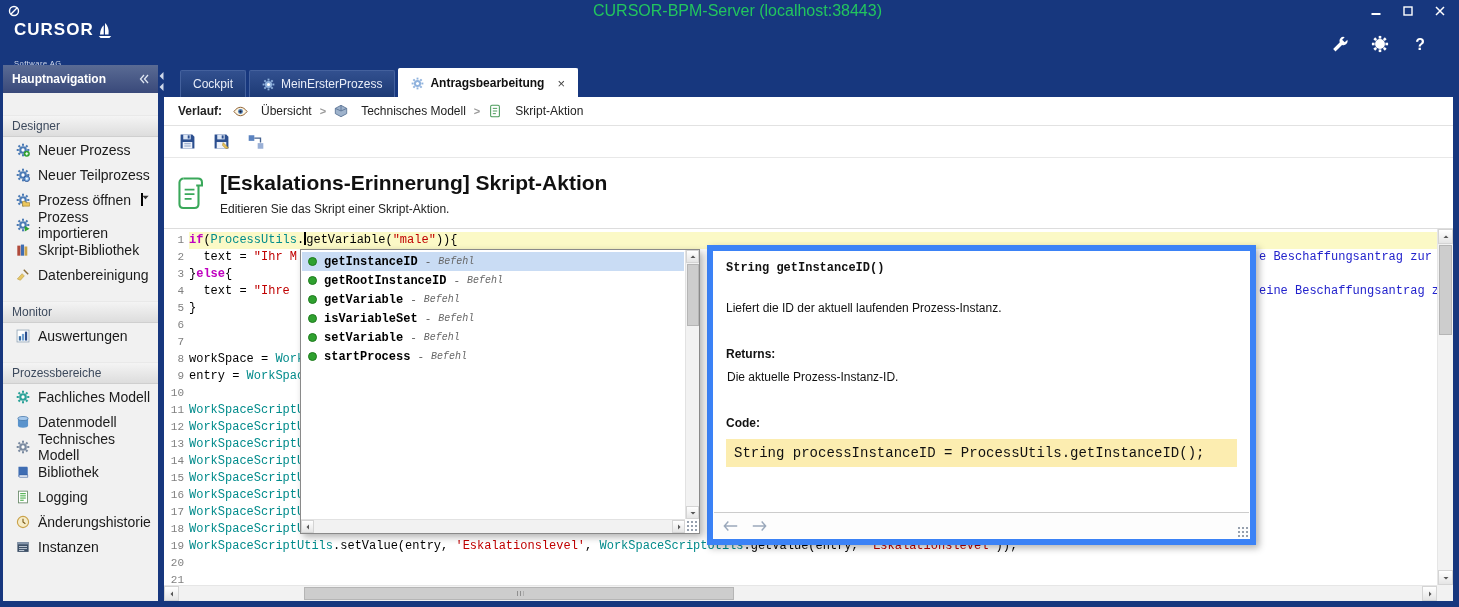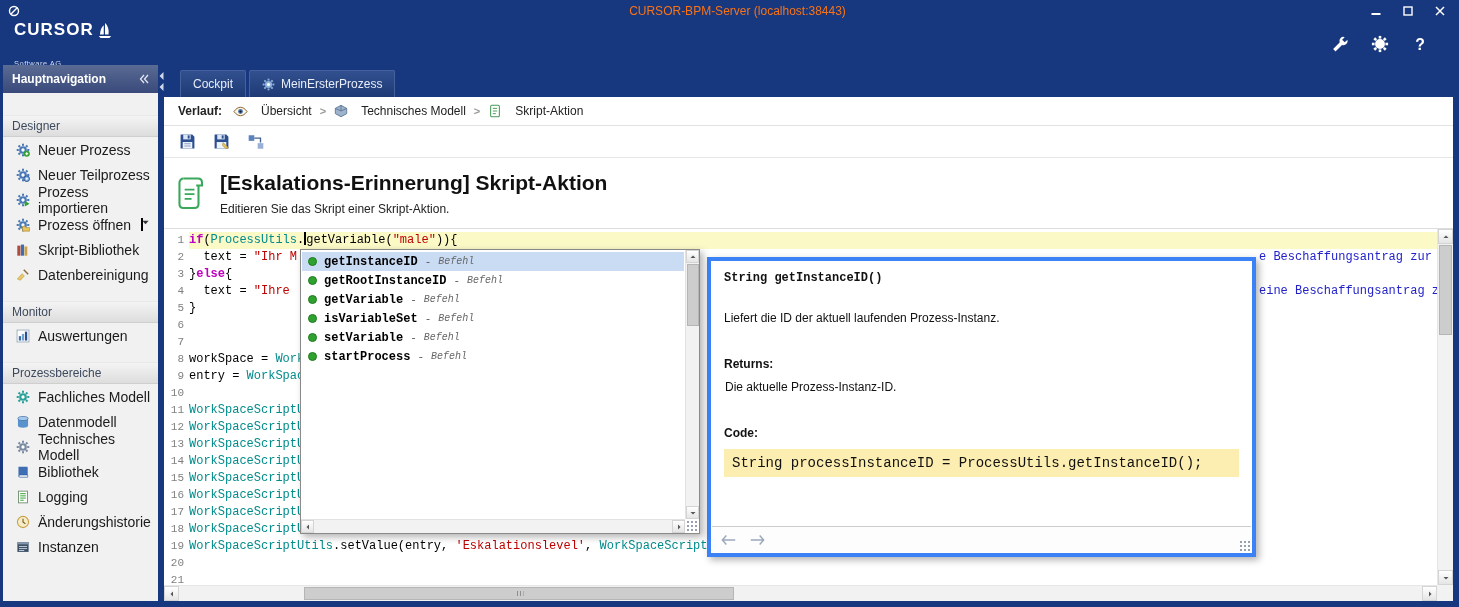--- a/index.html
+++ b/index.html
@@ -9,21 +9,21 @@
   }
   *{margin:0;padding:0;box-sizing:border-box}
   html,body{width:1459px;height:607px;overflow:hidden;background:#fff;
     font-family:"Liberation Sans",sans-serif;}
   .icon{display:inline-flex;align-items:center;justify-content:center;line-height:0}
 
   .window{position:relative;width:1459px;height:607px;background:var(--navy);overflow:hidden}
 
   
   .titlebar{position:absolute;top:0;left:0;right:0;height:22px;display:flex;align-items:center;padding:0 8px;color:#fff}
-  .ttitle{position:absolute;left:16px;right:0;text-align:center;font-size:12px;color:#f97316;pointer-events:none}
+  .ttitle{position:absolute;left:16px;right:0;text-align:center;font-size:16px;color:#22c55e;pointer-events:none}
   .tctrl{margin-left:auto;display:flex;gap:10px;z-index:2;align-items:center}
   .tbtn{width:22px;height:16px;display:flex;align-items:center;justify-content:center;cursor:default}
 
   
   .brandbar{position:absolute;top:22px;left:0;right:0;height:43px;display:flex;align-items:center;padding:0 14px}
   .brand-top{display:flex;align-items:flex-end;gap:3px}
   .brand-name{font-size:17px;font-weight:bold;color:#fff;letter-spacing:1px}
   .brand-sub{font-size:7.5px;color:#d7deee;letter-spacing:.5px;margin-top:19px}
   .toptools{margin-left:auto;display:flex;gap:18px;align-items:center;margin-right:14px}
   .toptool{width:22px;height:22px;display:flex;align-items:center;justify-content:center}
@@ -101,21 +101,21 @@
   .ac-type{font-style:italic;font-size:10px;color:#666}
   .ac-vs{position:absolute;top:0;right:0;bottom:14px;width:14px;background:#F2F2F2;border-left:1px solid #e2e2e2}
   .ac-vs .up{top:0;left:0}.ac-vs .down{bottom:0;left:0}
   .ac-vthumb{position:absolute;left:1px;right:0;top:14px;height:62px;background:#CDCDCD;border:1px solid #B5B5B5}
   .ac-hs{position:absolute;left:0;right:14px;bottom:0;height:14px;background:#F2F2F2;border-top:1px solid #e2e2e2}
   .ac-hs .left{left:0;top:0}.ac-hs .right{right:0;top:0}
   .grip{position:absolute;right:1px;bottom:1px;width:12px;height:12px;
      background-image:radial-gradient(#96a0ae 1px,transparent 1.3px);background-size:4px 4px;z-index:41}
 
   
-  .docpanel{position:absolute;left:543px;top:28px;width:549px;height:300px;background:#fff;border:4px solid #3b82f6;box-shadow:3px 3px 7px rgba(0,0,0,.3);z-index:30;font-family:"Liberation Sans",sans-serif}
+  .docpanel{position:absolute;left:543px;top:16px;width:549px;height:300px;background:#fff;border:6px solid #3b82f6;box-shadow:3px 3px 7px rgba(0,0,0,.3);z-index:30;font-family:"Liberation Sans",sans-serif}
   .doc-body{position:absolute;inset:1px 1px 27px 1px;padding:9px 12px;overflow:hidden;font-size:12px;color:#111}
   .doc-sig{font-family:"Liberation Mono",monospace;font-weight:bold;font-size:12px;margin-bottom:26px}
   .doc-desc{margin-bottom:32px}
   .doc-label{font-weight:bold;margin-bottom:9px}
   .doc-returns{margin-left:1px;margin-bottom:32px}
   .doc-code{background:var(--doc-code-bg);font-family:"Liberation Mono",monospace;font-size:14px;padding:6px 8px;margin-top:0}
   .doc-footer{position:absolute;left:1px;right:1px;bottom:1px;height:26px;border-top:1px solid #ccc;display:flex;align-items:center;gap:12px;padding:0 9px;background:#fdfdfd}
 </style>
 </head>
 <body>
@@ -263,47 +263,47 @@
                     <line x1="8" y1="12.8" x2="8" y2="15.2"></line>
                     <line x1="0.8" y1="8" x2="3.2" y2="8"></line>
                     <line x1="12.8" y1="8" x2="15.2" y2="8"></line>
                     <line x1="2.9" y1="2.9" x2="4.6" y2="4.6"></line>
                     <line x1="11.4" y1="11.4" x2="13.1" y2="13.1"></line>
                     <line x1="13.1" y1="2.9" x2="11.4" y2="4.6"></line>
                     <line x1="2.9" y1="13.1" x2="4.6" y2="11.4"></line>
                   </g>
                   <circle cx="8" cy="8" r="4.4" fill="#4a7ab5"></circle>
                   <circle cx="8" cy="8" r="1.9" fill="#fff"></circle>
-                  <path d="M15.5 12.3l-5.5-3.2v6.4z" fill="#2FA12F"></path>
-                </svg>
-              </span>
-              <span>Prozess importieren</span>
+                  <path d="M7.5 9.5h3l1 1.5h4v4h-8z" fill="#ecc75e" stroke="#a8862a" stroke-width=".7"></path>
+                </svg>
+              </span>
+              <span>Prozess öffnen</span>
+              <span class="icon caret"><svg width="9" height="9" viewBox="0 0 10 10">
+                  <path d="M1.5 3l3.5 4 3.5-4z" fill="#333"></path>
+                </svg></span>
             </div>
             <div class="side-item">
               <span class="icon">
                 <svg width="14" height="14" viewBox="0 0 16 16">
                   <g stroke="#4a7ab5" stroke-width="2.3">
                     <line x1="8" y1="0.8" x2="8" y2="3.2"></line>
                     <line x1="8" y1="12.8" x2="8" y2="15.2"></line>
                     <line x1="0.8" y1="8" x2="3.2" y2="8"></line>
                     <line x1="12.8" y1="8" x2="15.2" y2="8"></line>
                     <line x1="2.9" y1="2.9" x2="4.6" y2="4.6"></line>
                     <line x1="11.4" y1="11.4" x2="13.1" y2="13.1"></line>
                     <line x1="13.1" y1="2.9" x2="11.4" y2="4.6"></line>
                     <line x1="2.9" y1="13.1" x2="4.6" y2="11.4"></line>
                   </g>
                   <circle cx="8" cy="8" r="4.4" fill="#4a7ab5"></circle>
                   <circle cx="8" cy="8" r="1.9" fill="#fff"></circle>
-                  <path d="M7.5 9.5h3l1 1.5h4v4h-8z" fill="#ecc75e" stroke="#a8862a" stroke-width=".7"></path>
-                </svg>
-              </span>
-              <span>Prozess öffnen</span>
-              <span class="icon caret"><svg width="9" height="9" viewBox="0 0 10 10">
-                  <path d="M1.5 3l3.5 4 3.5-4z" fill="#333"></path>
-                </svg></span>
+                  <path d="M15.5 12.3l-5.5-3.2v6.4z" fill="#2FA12F"></path>
+                </svg>
+              </span>
+              <span>Prozess importieren</span>
             </div>
             <div class="side-item">
               <span class="icon">
                 <svg width="14" height="14" viewBox="0 0 16 16">
                   <rect x="1.5" y="3" width="3.6" height="11.5" fill="#b04a3a"></rect>
                   <rect x="5.6" y="1.8" width="3.6" height="12.7" fill="#3f6db3"></rect>
                   <rect x="9.7" y="4" width="3.2" height="10.5" fill="#caa24a"></rect>
                 </svg>
               </span>
               <span>Skript-Bibliothek</span>
@@ -451,20 +451,40 @@
                   <line x1="2.9" y1="2.9" x2="4.6" y2="4.6"></line>
                   <line x1="11.4" y1="11.4" x2="13.1" y2="13.1"></line>
                   <line x1="13.1" y1="2.9" x2="11.4" y2="4.6"></line>
                   <line x1="2.9" y1="13.1" x2="4.6" y2="11.4"></line>
                 </g>
                 <circle cx="8" cy="8" r="4.4" fill="#8fb2dd"></circle>
                 <circle cx="8" cy="8" r="1.9" fill="#fff"></circle>
               </svg>
             </span>
             <span>MeinErsterProzess</span>
+          </div>
+          <div class="tab active">
+            <span class="icon">
+              <svg width="13" height="13" viewBox="0 0 16 16">
+                <g stroke="#8fb2dd" stroke-width="2.3">
+                  <line x1="8" y1="0.8" x2="8" y2="3.2"></line>
+                  <line x1="8" y1="12.8" x2="8" y2="15.2"></line>
+                  <line x1="0.8" y1="8" x2="3.2" y2="8"></line>
+                  <line x1="12.8" y1="8" x2="15.2" y2="8"></line>
+                  <line x1="2.9" y1="2.9" x2="4.6" y2="4.6"></line>
+                  <line x1="11.4" y1="11.4" x2="13.1" y2="13.1"></line>
+                  <line x1="13.1" y1="2.9" x2="11.4" y2="4.6"></line>
+                  <line x1="2.9" y1="13.1" x2="4.6" y2="11.4"></line>
+                </g>
+                <circle cx="8" cy="8" r="4.4" fill="#8fb2dd"></circle>
+                <circle cx="8" cy="8" r="1.9" fill="#fff"></circle>
+              </svg>
+            </span>
+            <span>Antragsbearbeitung</span>
+            <span class="tab-close">×</span>
           </div>
         </div>
 
       <div class="breadcrumb" id="breadcrumb">
         <span class="bc-label">Verlauf:</span>
       <span class="bc-item">
             <span class="icon">
               <svg width="15" height="15" viewBox="0 0 16 16">
                 <path d="M1 8c2.2-3 4.6-4.5 7-4.5S12.8 5 15 8c-2.2 3-4.6 4.5-7 4.5S3.2 11 1 8z" fill="#fdf6e3" stroke="#8a5a2a"></path>
                 <circle cx="8" cy="8" r="2.6" fill="#4a7ab5"></circle>

